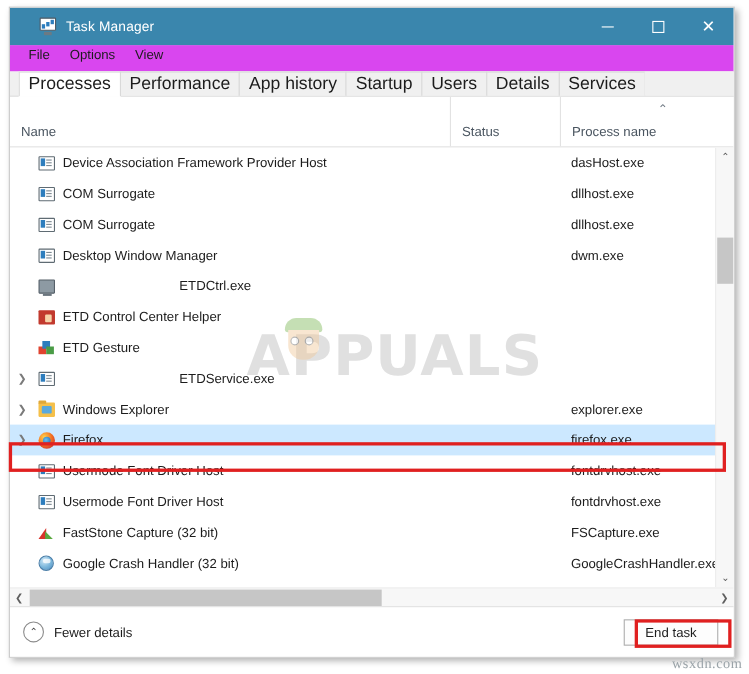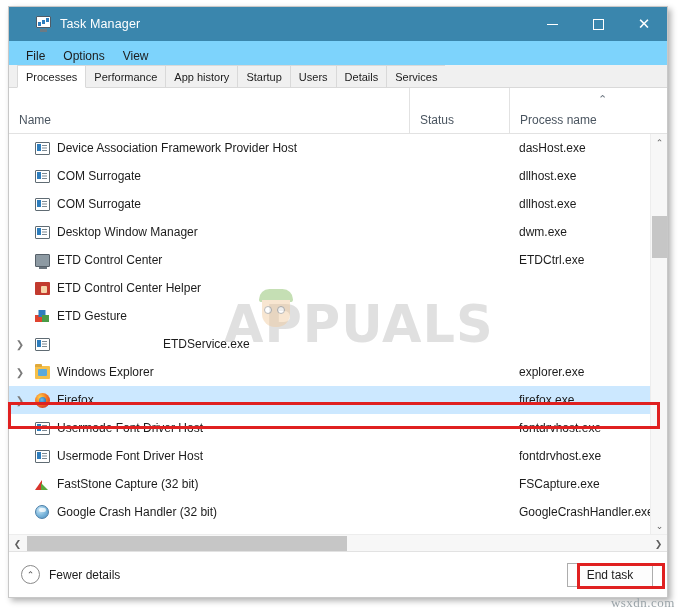--- a/index.html
+++ b/index.html
@@ -87,23 +87,23 @@
     width: 11px; height: 11px; border: 1px solid #ffffff; display:block;
   }
   .glyph-close {
     font-size: 15px; line-height: 15px; color:#ffffff;
     font-family: "DejaVu Sans", sans-serif;
   }
 
   
   .menubar {
     height: 24px;
-    background: #7dd3fc;
-    display: flex;
-    align-items: flex-end;
+    background: #d946ef;
+    display: flex;
+    align-items: flex-start;
     padding-left: 9px;
     flex: 0 0 auto;
     border-bottom: none;
   }
   .menu-item {
     font-size: 12px;
     color: #1c1c1c;
     padding: 2px 8px;
     margin-right: 2px;
   }
@@ -115,21 +115,21 @@
     display: flex;
     align-items: flex-end;
     padding-left: 8px;
     flex: 0 0 auto;
     border-bottom: 1px solid #d9d9d9;
     position: relative;
   }
   .tab {
     height: 22px;
     padding: 0 8px;
-    font-size: 11px;
+    font-size: 16px;
     color: #1c1c1c;
     display: flex; align-items: center;
     background: #f0f0f0;
     border-left: 1px solid #d9d9d9;
     border-top: 1px solid #d9d9d9;
     border-right: 1px solid #d9d9d9;
     margin-right: -1px;
   }
   .tab.active {
     background: #ffffff;
@@ -560,21 +560,20 @@
               </span>
               <span class="nm">Desktop Window Manager</span>
               <span class="st"></span>
               <span class="pn">dwm.exe</span>
             </div>
             <div class="row">
               <span class="expander"></span>
               <span class="icon">
                 <span class="ic ic-monitor"></span>
               </span>
-              <span class="nm">ETD Control Center</span>
               <span class="st"></span>
               <span class="pn">ETDCtrl.exe</span>
             </div>
             <div class="row">
               <span class="expander"></span>
               <span class="icon">
                 <span class="ic ic-hand"></span>
               </span>
               <span class="nm">ETD Control Center Helper</span>
               <span class="st"></span>

